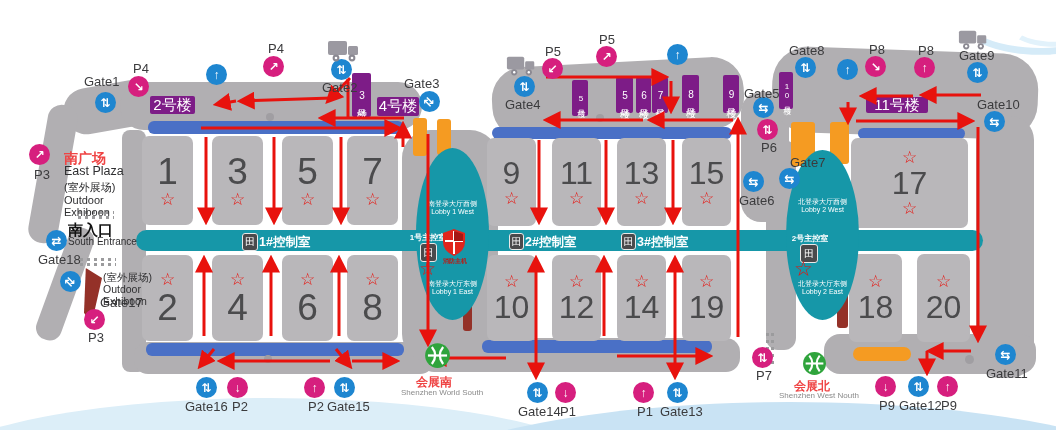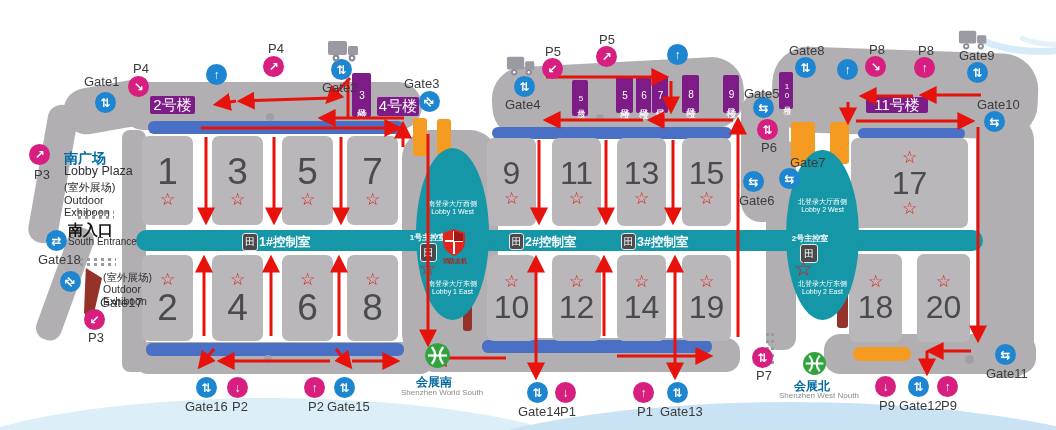--- a/index.html
+++ b/index.html
@@ -40,21 +40,21 @@
   .crt{position:absolute;color:#fff;font-weight:bold;font-size:12.5px;z-index:4;white-space:nowrap;}
   .mct{position:absolute;color:#fff;font-weight:bold;font-size:8px;z-index:4;white-space:nowrap;}
   .grid-ic{position:absolute;background:#4a4a4c;border:1px solid #e9e9e9;border-radius:3px;color:#fff;
        display:flex;align-items:center;justify-content:center;font-size:10px;z-index:4;}
   .fire{position:absolute;color:#c0160f;font-size:6px;font-weight:bold;z-index:4;white-space:nowrap;}
   .lstar{position:absolute;color:#e8120d;z-index:4;line-height:1;}
   
   .dot{position:absolute;background:#a09ea2;border-radius:50%;z-index:3;}
   .cw{position:absolute;background:repeating-linear-gradient(90deg,#9b9b9d 0 3px,transparent 3px 7px);z-index:3;}
   .cwv{position:absolute;background:repeating-linear-gradient(0deg,#9b9b9d 0 3px,transparent 3px 7px);z-index:3;}
-  .area-cn{font-weight:bold;color:#0369a1;}
+  .area-cn{font-weight:bold;color:#ef4444;}
   .gray-en{color:#8a8a8a;}
   svg.arrows{position:absolute;left:0;top:0;z-index:5;}
   svg.icon{position:absolute;z-index:6;}
 </style>
 </head>
 <body>
 
 <div id="map">
 
   <div class="wave" style="left:-90px;top:398px;width:720px;height:170px;background:#dceef8;"></div>
@@ -434,21 +434,21 @@
   <svg class="icon" style="left:958px;top:27px;" width="31" height="24" viewBox="0 0 34 26">
       <rect x="1" y="4" width="19" height="14" rx="2" fill="#9b99a1"></rect>
       <rect x="21" y="9" width="10" height="9" rx="1.5" fill="#9b99a1"></rect>
       <circle cx="9" cy="21" r="3.4" fill="#8b8992"></circle>
       <circle cx="25" cy="21" r="3.4" fill="#8b8992"></circle>
       <circle cx="9" cy="21" r="1.3" fill="#fff"></circle>
       <circle cx="25" cy="21" r="1.3" fill="#fff"></circle>
     </svg>
 
   <div class="t area-cn" style="left:64px;top:150px;font-size:14px;">南广场</div>
-  <div class="t" style="left:64px;top:164px;font-size:12.5px;color:#2f2f31;">Lobby Plaza</div>
+  <div class="t" style="left:64px;top:164px;font-size:12.5px;color:#2f2f31;">East Plaza</div>
   <div class="t" style="left:64px;top:181px;font-size:11px;color:#2f2f31;line-height:1.15;white-space:normal;width:80px;"><span>(室外展场)</span><br><span>Outdoor</span><br><span>Exhiboon</span></div>
   <div class="t area-cn" style="left:68px;top:221px;font-size:15px;color:#111;">南入口</div>
   <div class="t" style="left:68px;top:236px;font-size:10px;color:#2f2f31;">South Entrance</div>
   <div class="t" style="left:103px;top:271px;font-size:10.5px;color:#2f2f31;line-height:1.15;white-space:normal;width:70px;"><span>(室外展场)</span><br><span>Outdoor</span><br><span>Exhiboon</span></div>
 
   <svg class="icon" style="left:424px;top:342px;" width="27" height="27" viewBox="0 0 24 24">
       <circle cx="12" cy="12" r="11" fill="#2fa43c"></circle>
       <g stroke="#fff" stroke-width="2" fill="none">
         <path d="M7,4.5 q6,7.5 0,15"></path>
         <path d="M17,4.5 q-6,7.5 0,15"></path>

